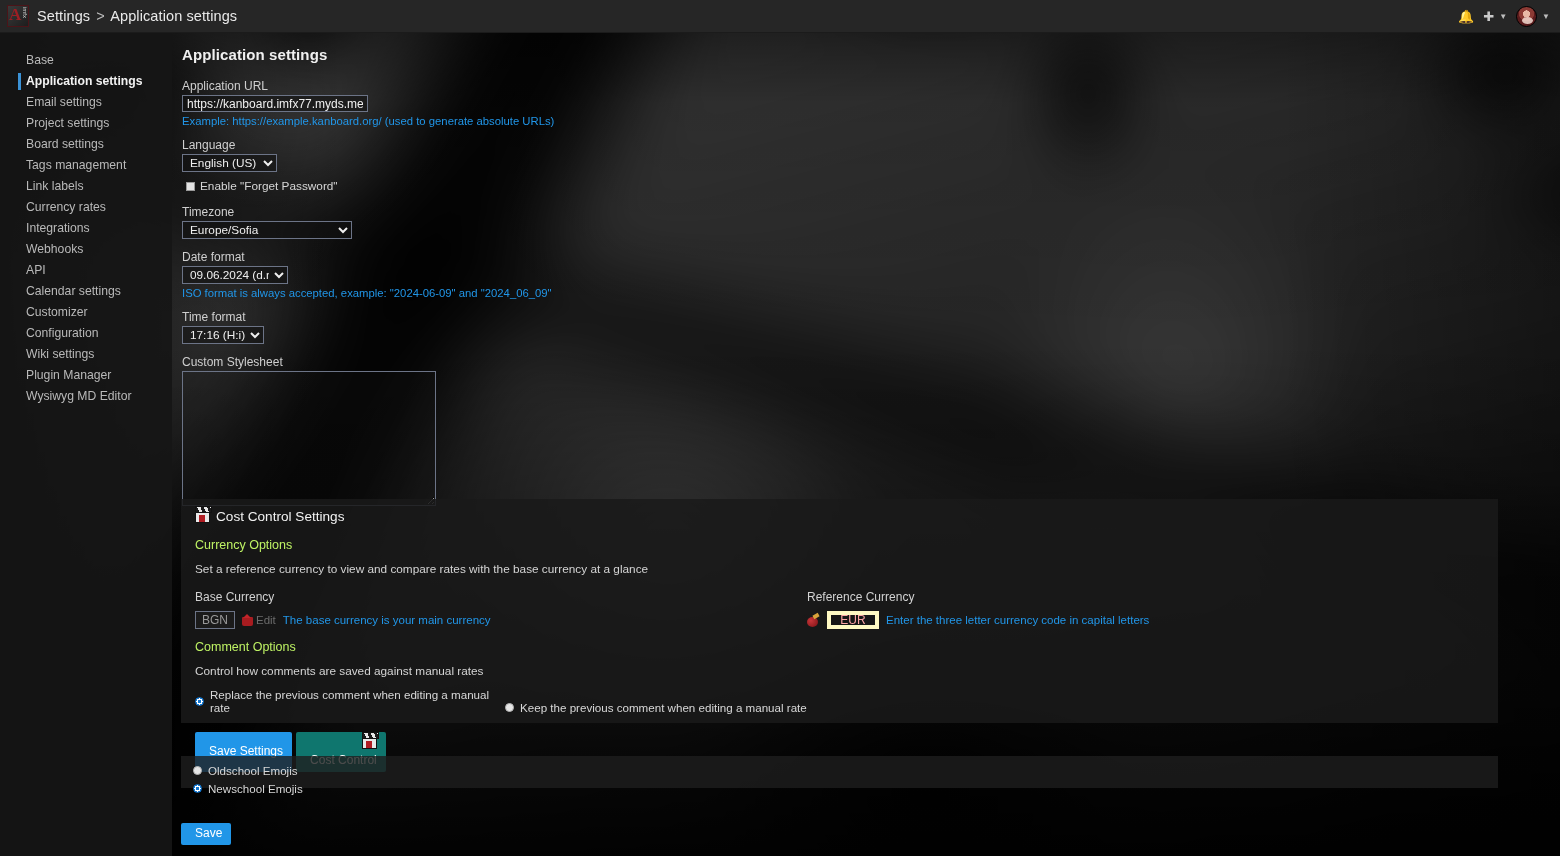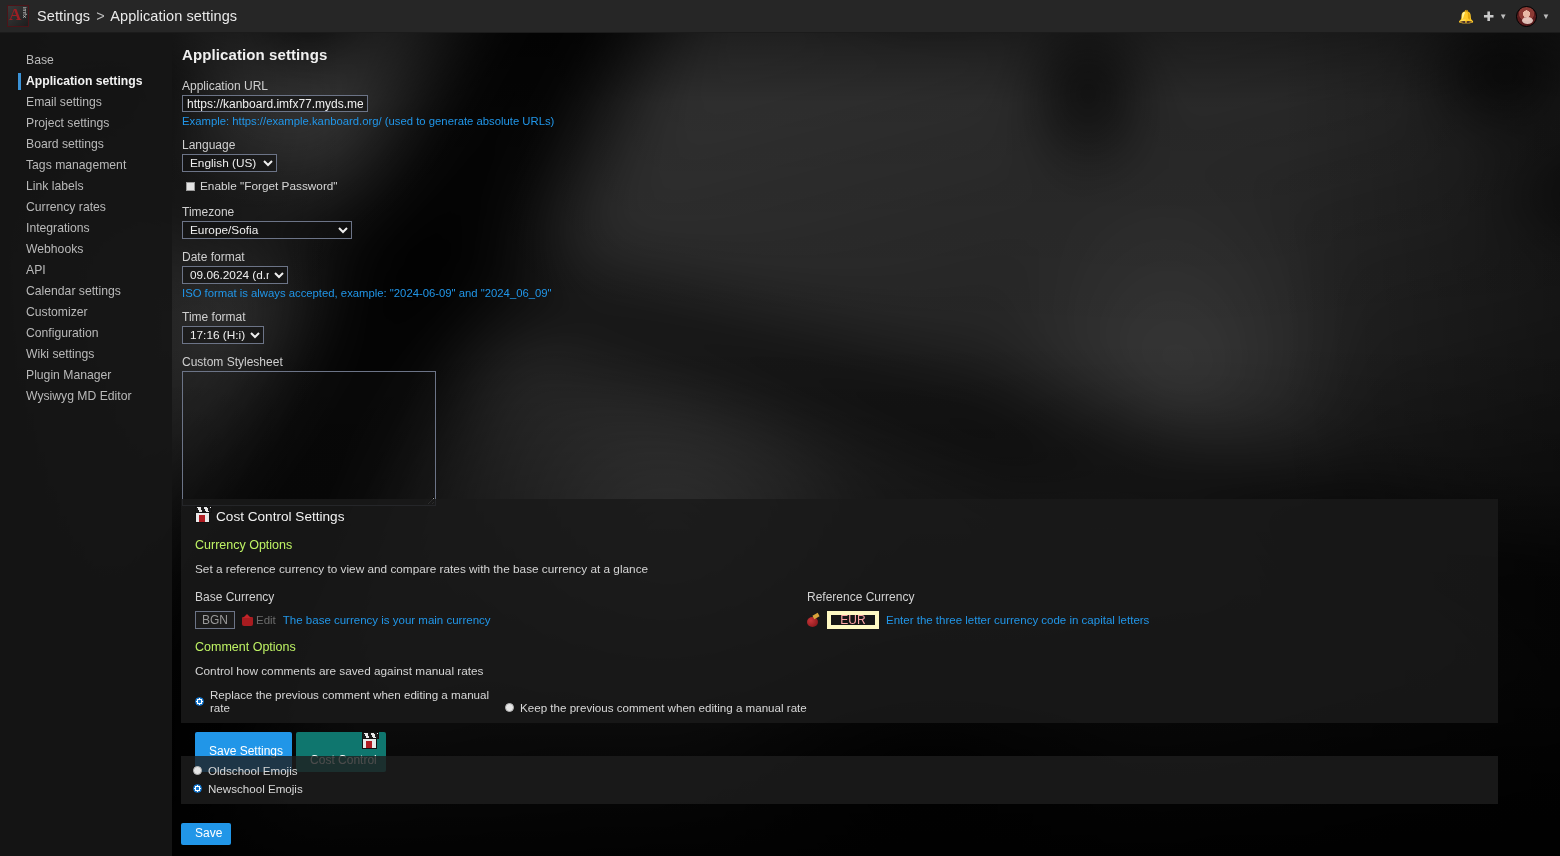--- a/index.html
+++ b/index.html
@@ -246,21 +246,21 @@
     font-family: "Liberation Sans", sans-serif;
     padding: 4px 9px 5px 14px; cursor: pointer;
     background: #2196e8; border-radius: 2px; line-height: 1.1;
   }
   #cost-buttons { display: flex; gap: 4px; margin-top: 18px; }
   #cost-control-btn { display: flex; align-items: flex-end; gap: 5px; background: #0f766e; flex-direction: column; }
 
   
   #emoji-panel {
     position: absolute; left: 9px; top: 723px;
-    width: 1317px; height: 48px;
+    width: 1317px; height: 32px;
     background: rgba(30,30,30,.80);
     padding: 8px 0 0 12px;
   }
   #emoji-panel .radio-opt { margin-bottom: 5px; }
 
   #save-btn-wrap { position: absolute; left: 9px; top: 790px; }
 </style>
 </head>
 <body>
 

